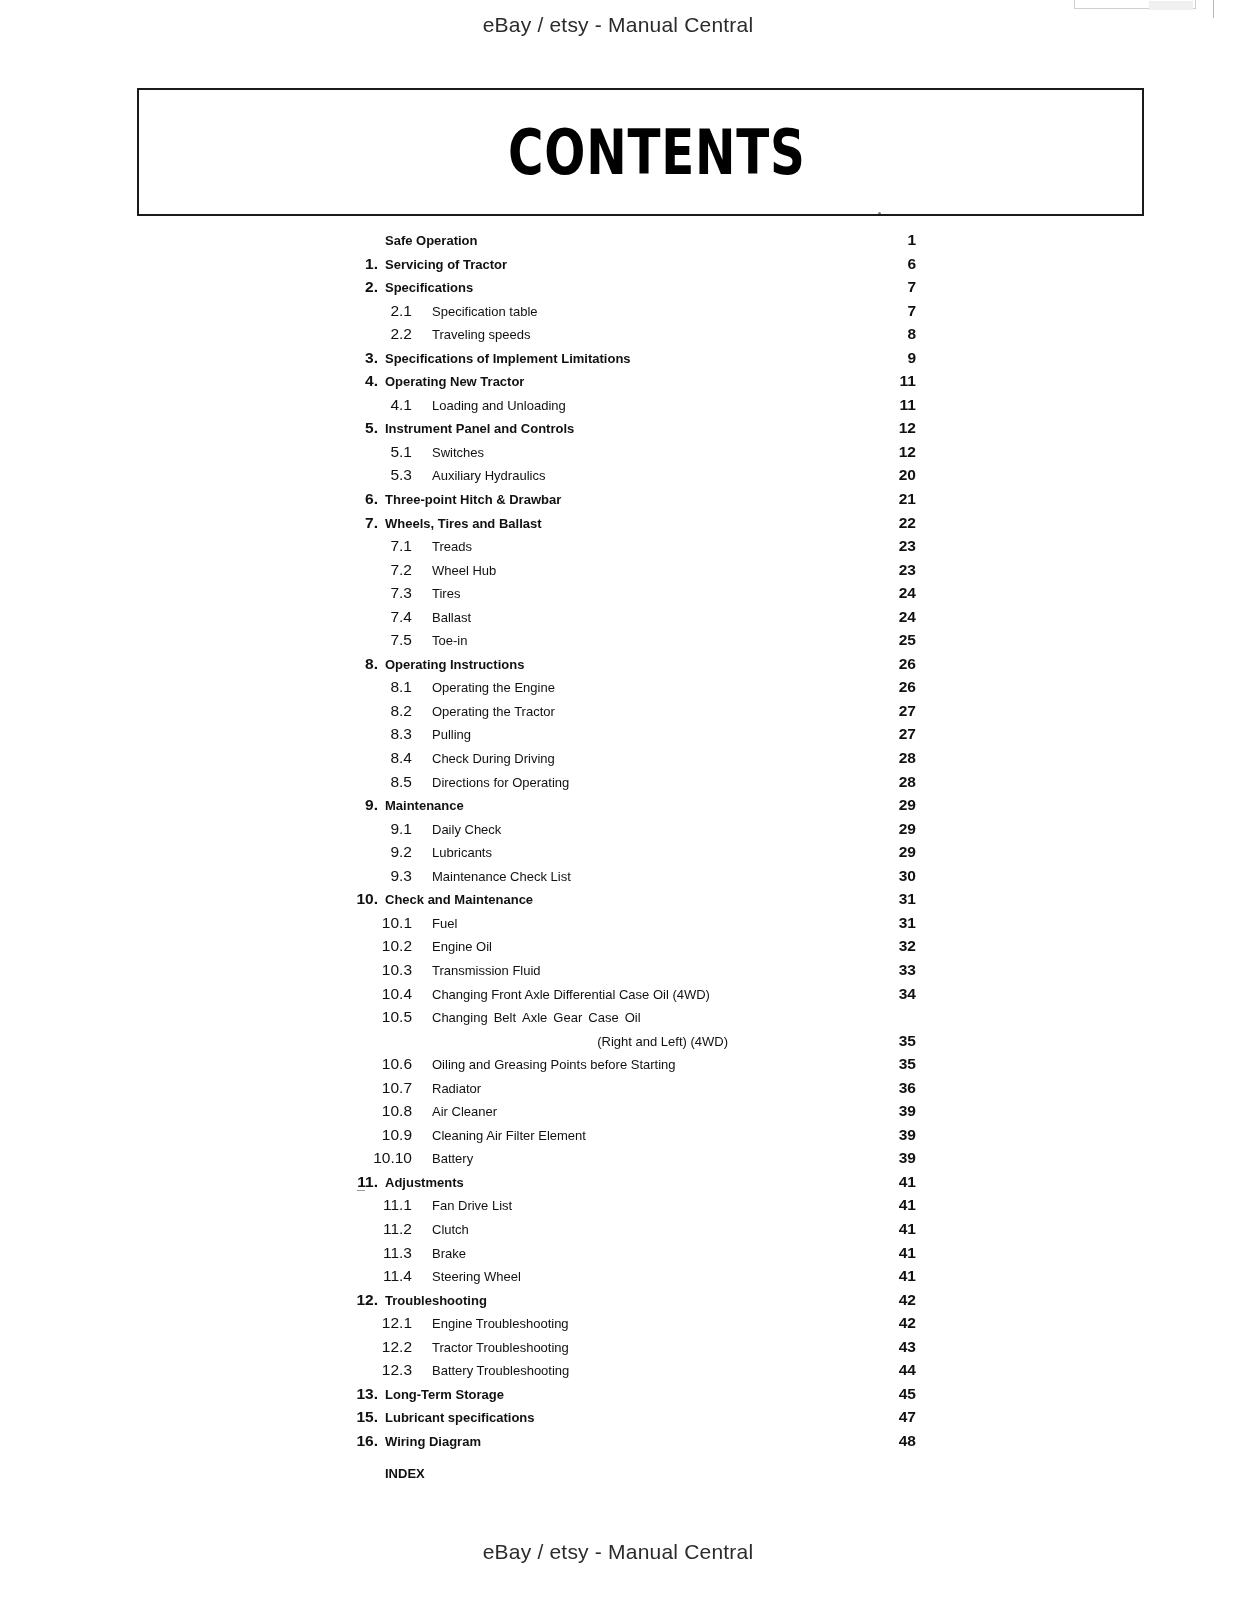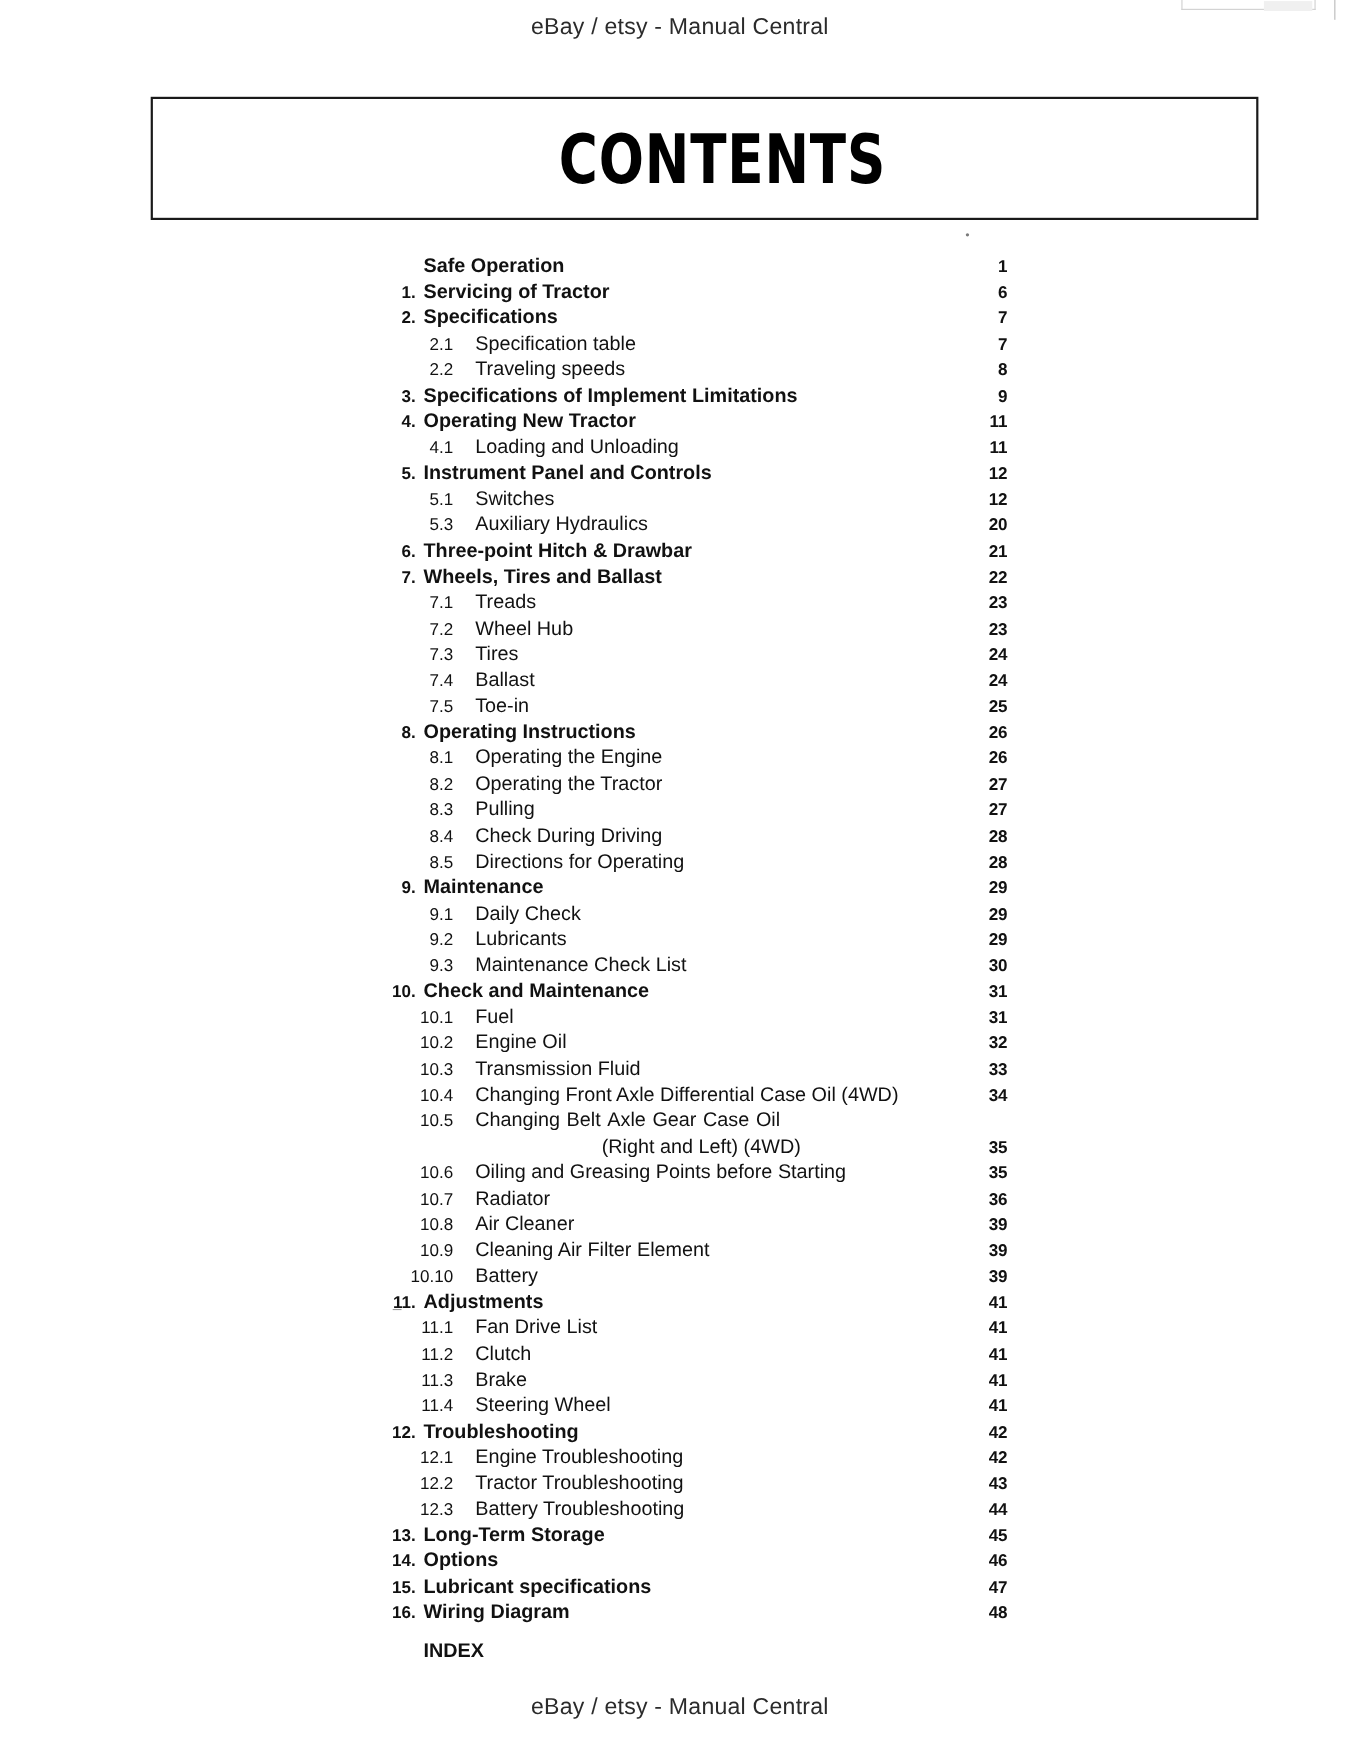--- a/index.html
+++ b/index.html
@@ -63,21 +63,21 @@
   }
   .watermark.top { top: 13px; }
   .watermark.bottom { top: 1540px; }
 
   
   .title-box {
     position: absolute;
     left: 137px;
     top: 88px;
     width: 1007px;
-    height: 112px;
+    height: 128px;
     border: 2px solid #1a1a1a;
     box-sizing: border-box;
     display: flex;
     align-items: center;
     justify-content: center;
     padding-left: 33px;
   }
   .title-text {
     font-family: "DejaVu Sans", sans-serif;
     font-weight: 700;
@@ -104,21 +104,21 @@
     white-space: nowrap;
   }
 
   .num {
     flex: 0 0 auto;
     text-align: right;
     font-size: 15.5px;
   }
   .lbl {
     flex: 0 0 auto;
-    font-size: 18px;
+    font-size: 13px;
     padding-left: 6px;
   }
 
   
   .lvl1 .num { width: 26px; font-weight: 700; }
   .lvl1 .lbl { font-weight: 700; padding-left: 7px; }
 
   
   .lvl2 .num { width: 60px; font-weight: 400; }
   .lvl2 .lbl { font-weight: 400; padding-left: 20px; }
@@ -479,26 +479,20 @@
       <div class="dots"></div>
       <div class="pg">44</div>
     </div>
     <div class="row lvl1">
       <div class="num">13.</div>
       <div class="lbl">Long-Term Storage</div>
       <div class="dots"></div>
       <div class="pg">45</div>
     </div>
     <div class="row lvl1">
-      <div class="num">14.</div>
-      <div class="lbl">Options</div>
-      <div class="dots"></div>
-      <div class="pg">46</div>
-    </div>
-    <div class="row lvl1">
       <div class="num">15.</div>
       <div class="lbl">Lubricant specifications</div>
       <div class="dots"></div>
       <div class="pg">47</div>
     </div>
     <div class="row lvl1">
       <div class="num">16.</div>
       <div class="lbl">Wiring Diagram</div>
       <div class="dots"></div>
       <div class="pg">48</div>

